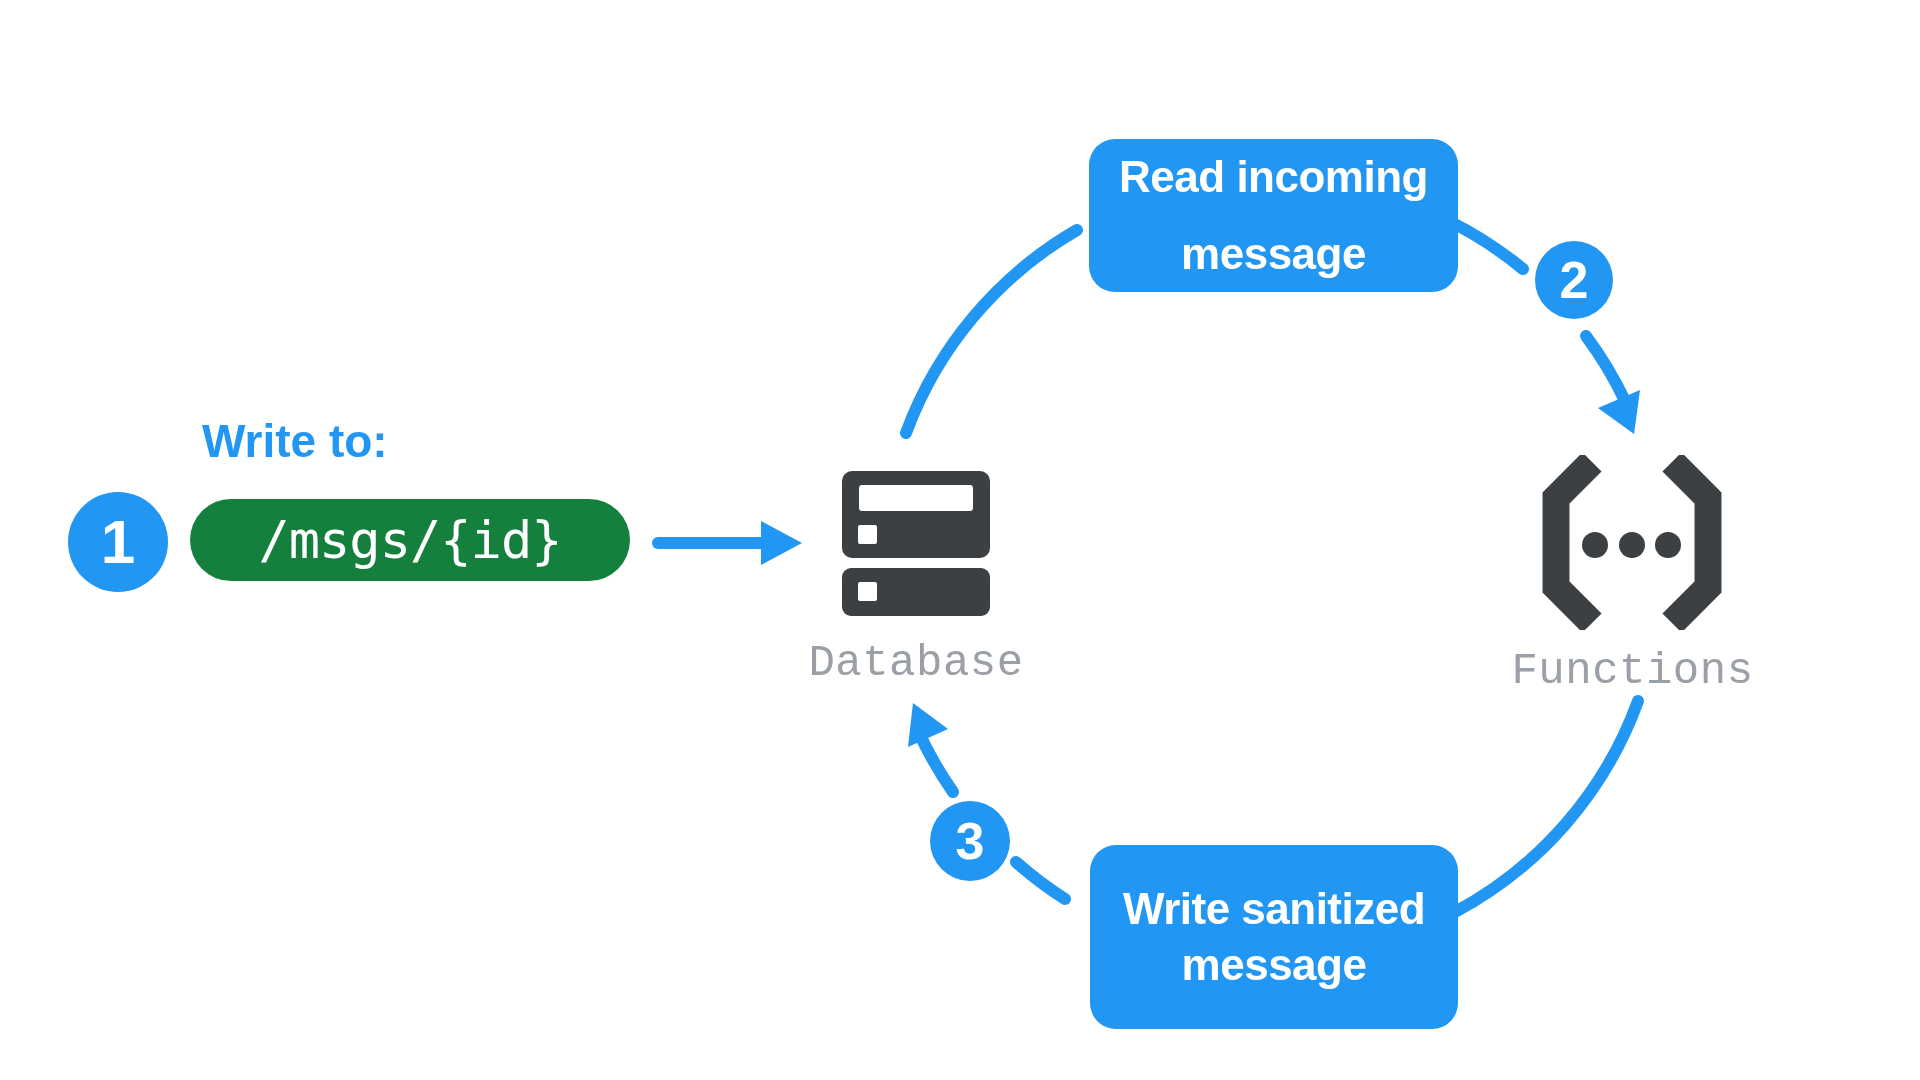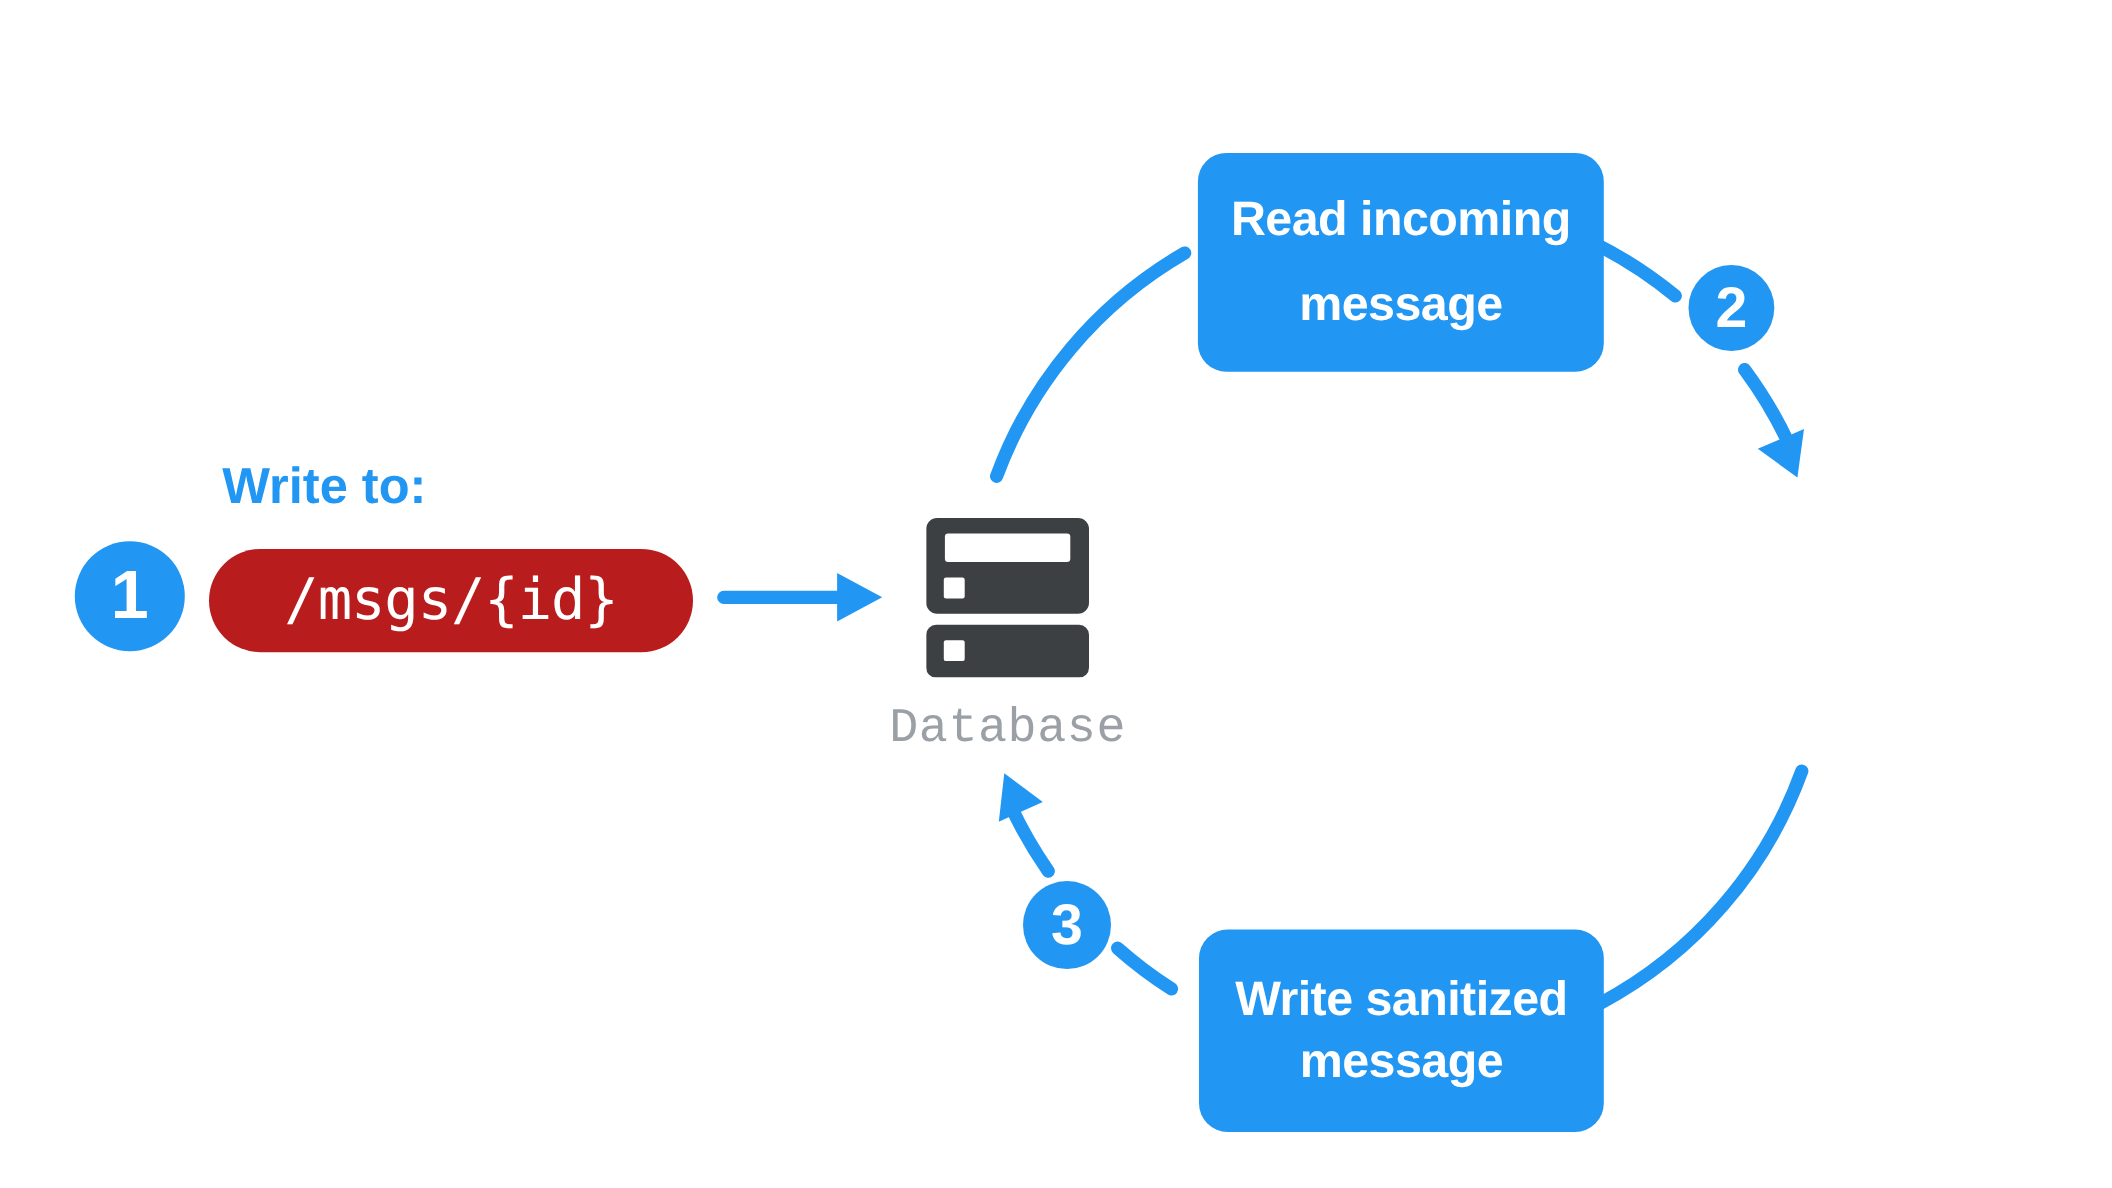--- a/index.html
+++ b/index.html
@@ -38,22 +38,22 @@
     justify-content: center;
     line-height: 1;
   }
   .badge-1 { left: 68px;  top: 492px; width: 100px; height: 100px; font-size: 62px; }
   .badge-2 { left: 1535px; top: 241px; width: 78px;  height: 78px;  font-size: 52px; }
   .badge-3 { left: 930px;  top: 801px; width: 80px;  height: 80px;  font-size: 52px; }
 
   
   .path-pill {
     left: 190px; top: 499px;
-    width: 440px; height: 94px;
-    background: #b91c1c;
+    width: 440px; height: 82px;
+    background: #15803d;
     border-radius: 47px;
     display: flex;
     align-items: center;
     justify-content: center;
   }
   .path-pill code {
     font-family: "DejaVu Sans Mono", monospace;
     font-size: 52px;
     color: #ffffff;
     letter-spacing: -1px;
@@ -67,21 +67,21 @@
     font-weight: 700;
     font-size: 44px;
     line-height: 56px;
     letter-spacing: -0.5px;
     display: flex;
     flex-direction: column;
     align-items: center;
     justify-content: center;
     text-align: center;
   }
-  .box-read  { left: 1089px; top: 139px; width: 369px; height: 199px; gap: 21px; }
+  .box-read  { left: 1089px; top: 139px; width: 369px; height: 153px; gap: 21px; }
   .box-write { left: 1090px; top: 845px; width: 368px; height: 184px; }
 
   
   .node {
     display: flex;
     flex-direction: column;
     align-items: center;
   }
   .node-database  { left: 842px;  top: 471px; width: 148px; }
   .node-functions { left: 1540px; top: 455px; width: 185px; }
@@ -131,20 +131,34 @@
     <svg width="148" height="145" viewBox="0 0 148 145">
       <rect x="0" y="0" width="148" height="87" rx="10" fill="#3c4043"></rect>
       <rect x="17" y="14" width="114" height="26" rx="3" fill="#ffffff"></rect>
       <rect x="16" y="54" width="19" height="19" rx="2" fill="#ffffff"></rect>
       <rect x="0" y="97" width="148" height="48" rx="9" fill="#3c4043"></rect>
       <rect x="16" y="111" width="19" height="19" rx="2" fill="#ffffff"></rect>
     </svg>
     <div class="node-caption">Database</div>
   </div>
 
+  <div class="abs node node-functions">
+    <svg width="185" height="175" viewBox="0 0 185 175">
+      <g fill="none" stroke="#3c4043" stroke-width="27" stroke-linejoin="miter">
+        <path d="M 52 7 L 16 43 L 16 132 L 52 168"></path>
+        <path d="M 132 7 L 168 43 L 168 132 L 132 168"></path>
+      </g>
+      <g fill="#3c4043">
+        <circle cx="55" cy="90" r="13"></circle>
+        <circle cx="92" cy="90" r="13"></circle>
+        <circle cx="128" cy="90" r="13"></circle>
+      </g>
+    </svg>
+    <div class="node-caption">Functions</div>
+  </div>
 
   <div class="abs process-box box-read">
     <span>Read incoming</span>
     <span>message</span>
   </div>
 
   <div class="abs process-box box-write">
     <span>Write sanitized</span>
     <span>message</span>
   </div>

